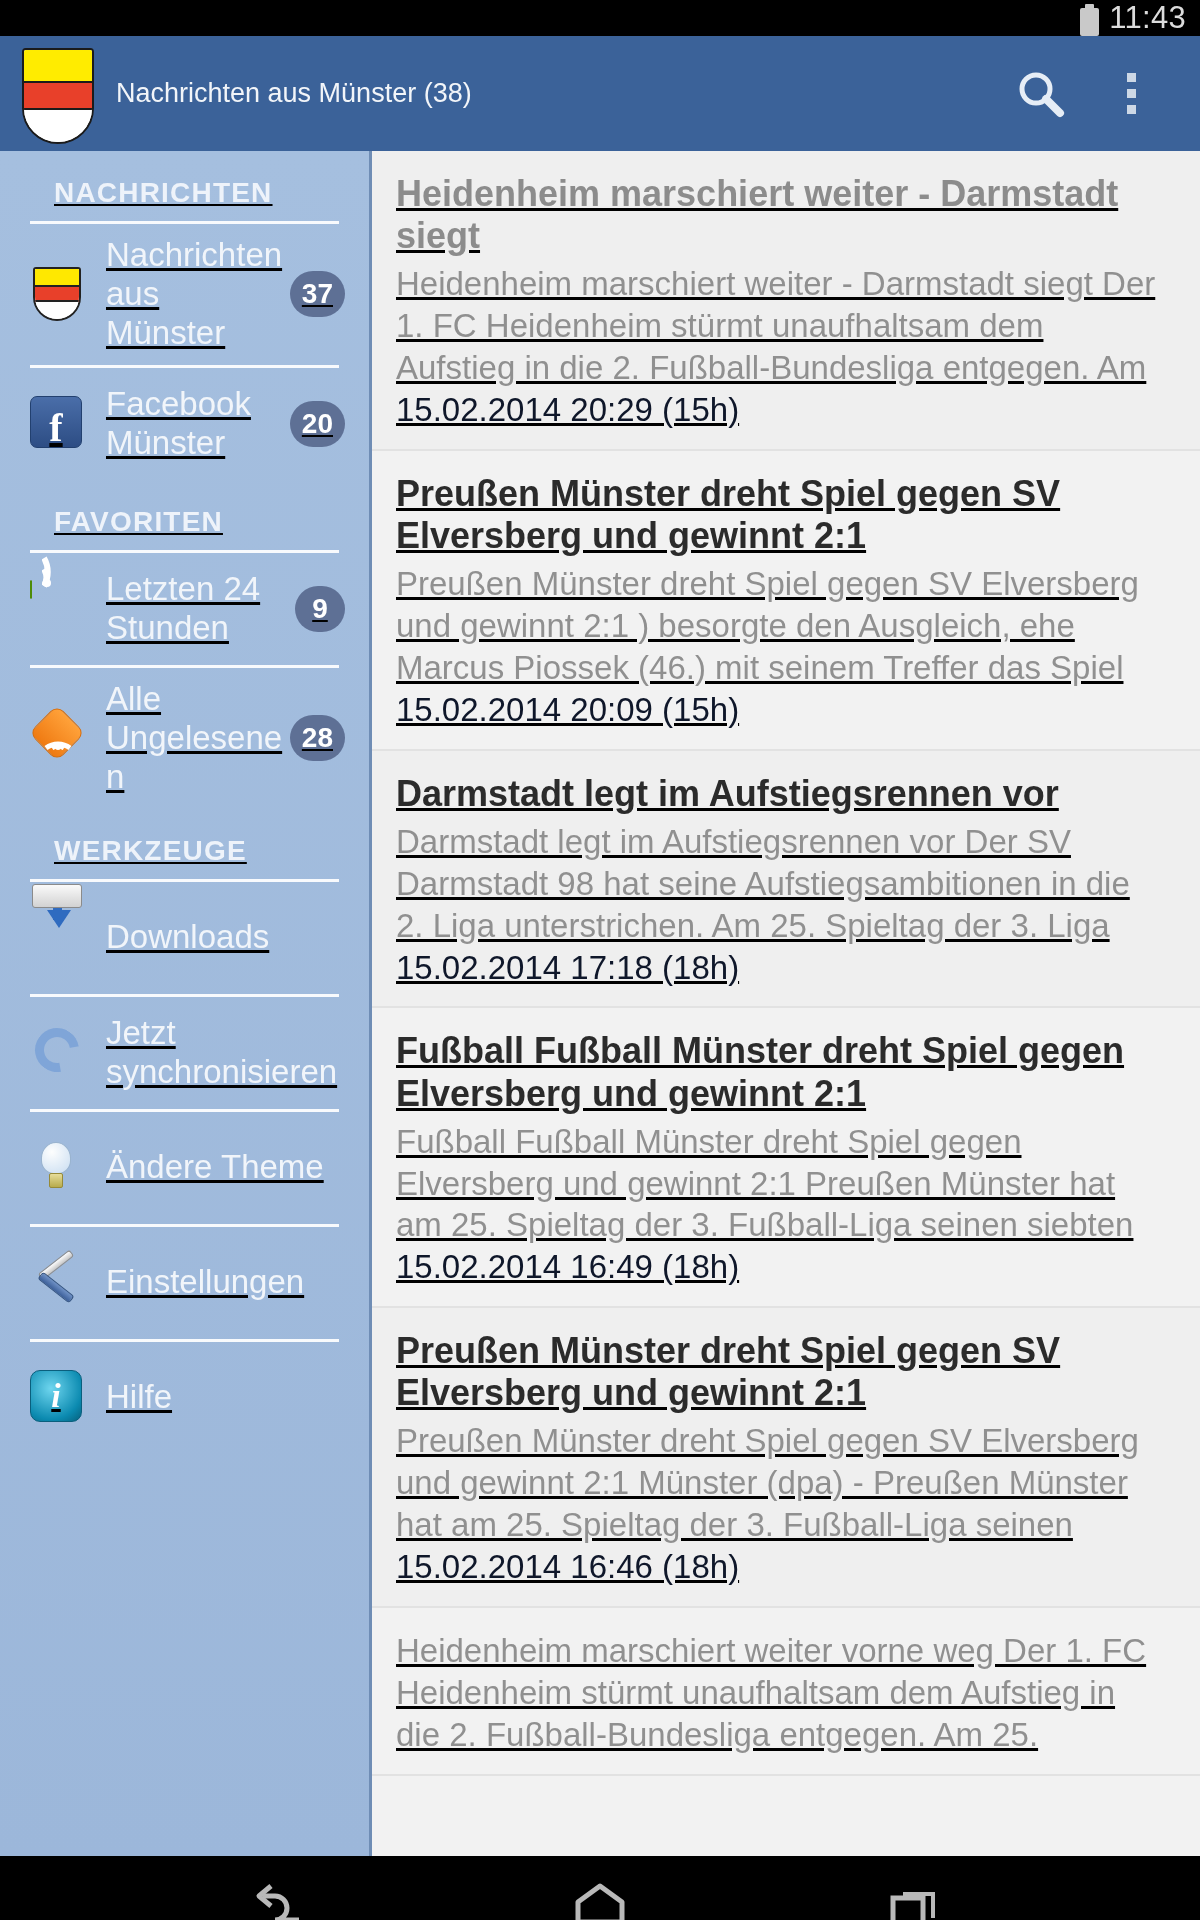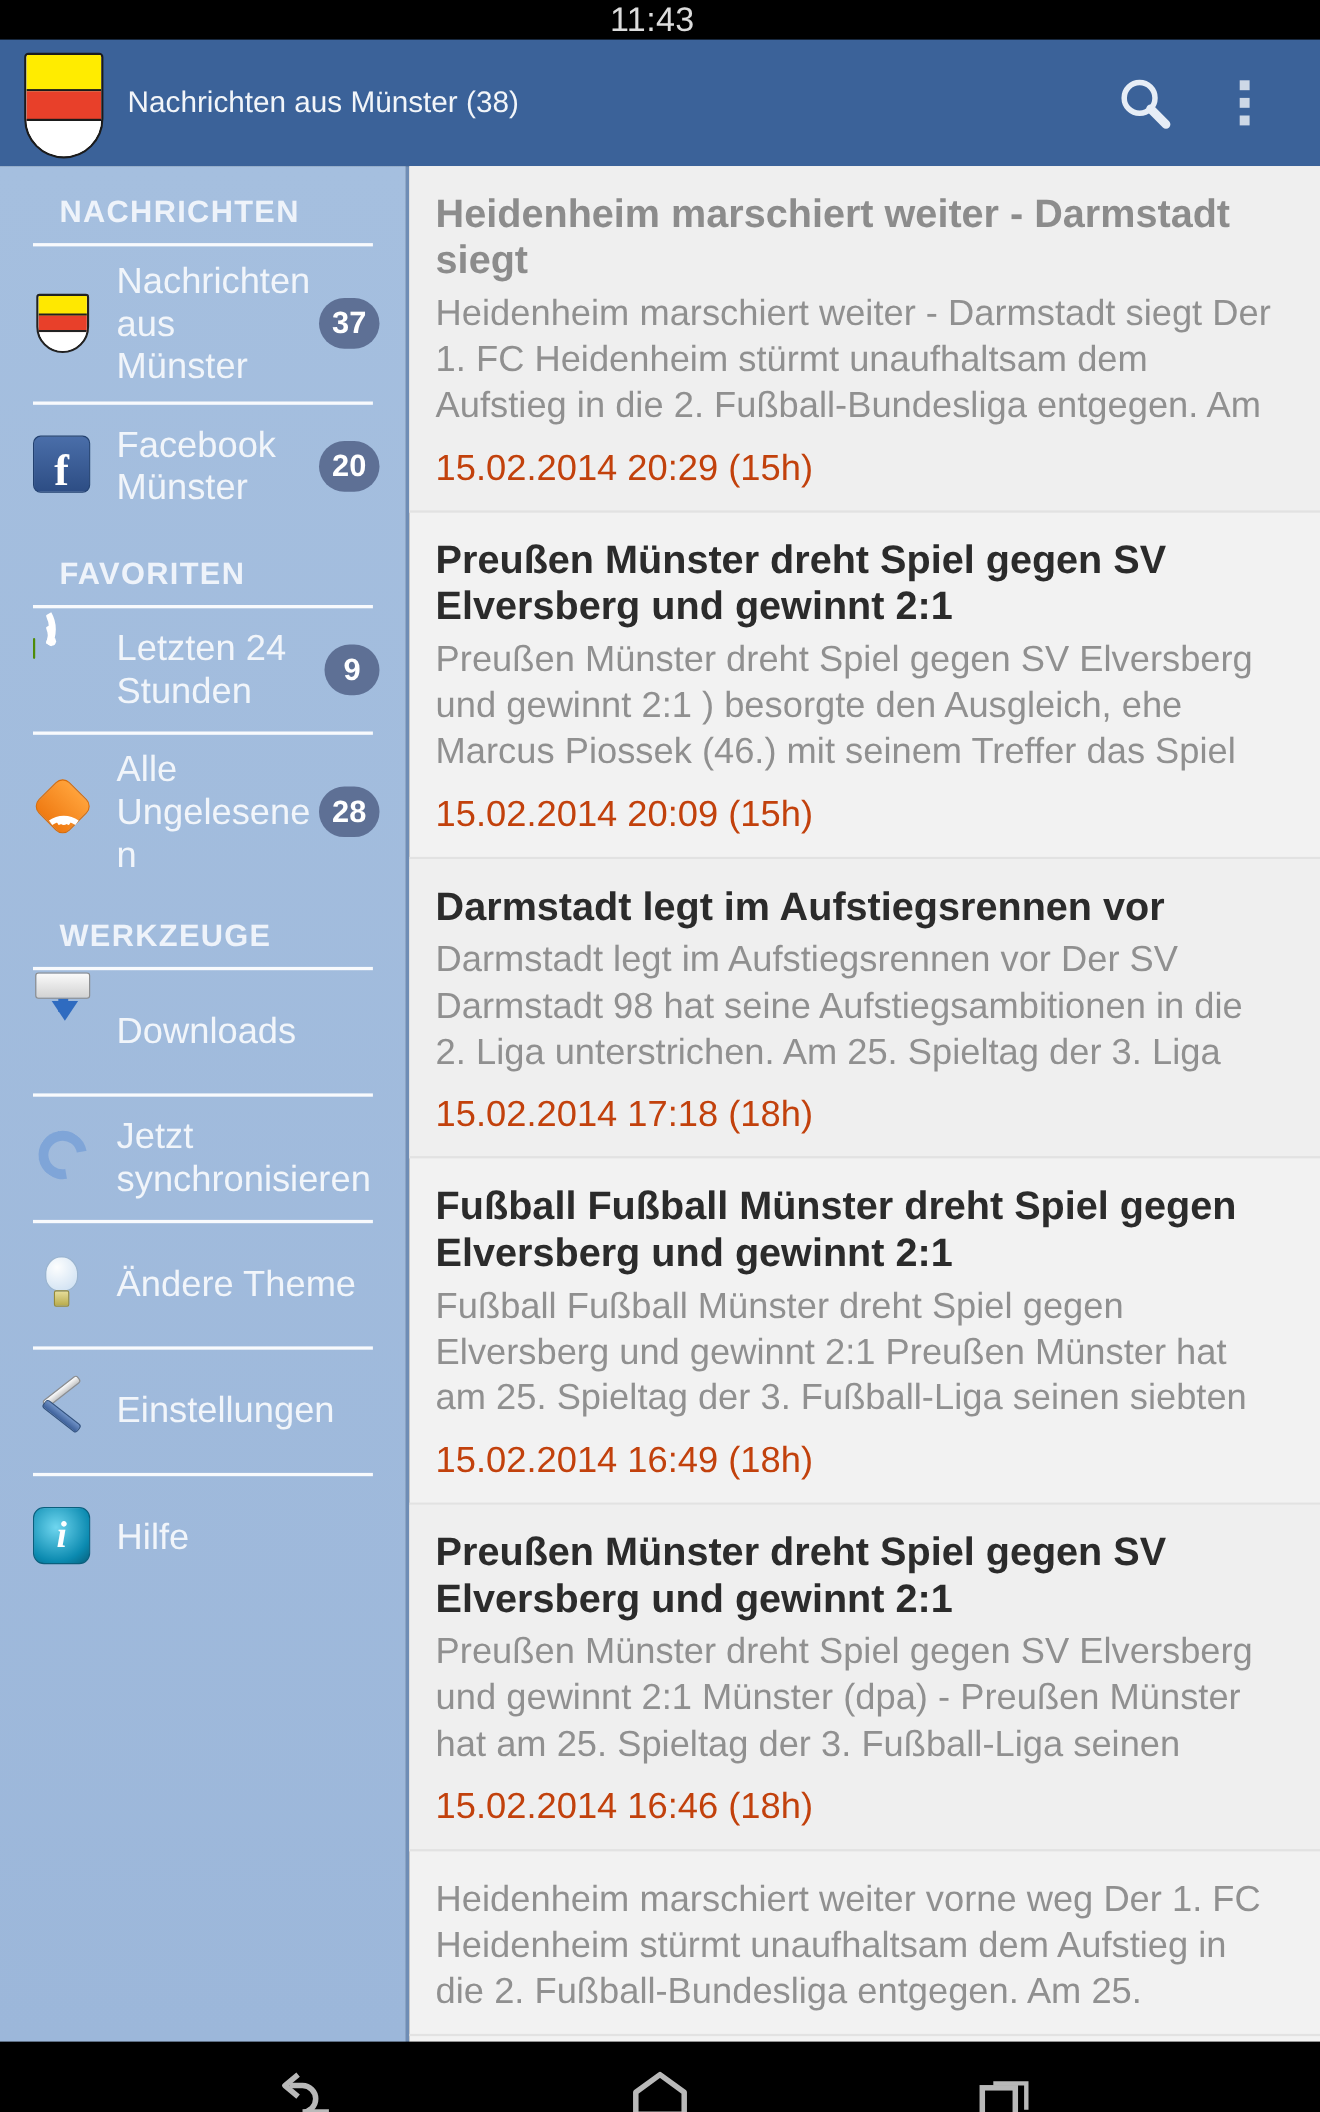--- a/index.html
+++ b/index.html
@@ -7,22 +7,22 @@
     width:1200px; height:1920px;
     background:#000;
     font-family:"Liberation Sans", sans-serif;
     overflow:hidden;
   }
 
   
   .statusbar{
     height:36px; width:1200px;
     background:#000; color:#d8d8d8;
-    display:flex; align-items:center; justify-content:flex-end;
-    padding-right:14px; gap:10px;flex-direction:column;
+    display:flex; align-items:flex-end; justify-content:flex-end;
+    padding-right:14px; gap:10px;
   }
   .battery{
     width:19px; height:28px; position:relative;
     background:#c9c9c9; border-radius:2px;
   }
   .battery::before{
     content:""; position:absolute; top:-4px; left:5px;
     width:9px; height:4px; background:#c9c9c9; border-radius:1px 1px 0 0;
   }
   .clock{ font-size:31px; letter-spacing:0.3px; color:#dcdcdc; }
@@ -54,21 +54,21 @@
     color:#f2f5f9; font-size:27px; margin-left:22px;
     white-space:nowrap; overflow:hidden;
   }
   .ab-spacer{ flex:1; }
   .ab-icon{ width:90px; height:90px; display:flex; align-items:center; justify-content:center; }
   .overflow-dots{ display:flex; flex-direction:column; gap:7px; }
   .overflow-dots i{ display:block; width:9px; height:9px; background:#cdd8e6; }
 
   
   .body-row{
-    display:flex; width:1200px; height:1705px;
+    display:flex; width:1200px; height:1705px;text-decoration:underline;
   }
 
   
   .sidebar{
     width:372px; flex:none;
     background:linear-gradient(#a5bfdf, #9cb7da);
     border-right:3px solid #6f8db5;
     overflow:hidden;
     position:relative;
   }
@@ -214,21 +214,21 @@
   .article.alt{ background:#efefef; }
   .a-title{
     font-size:36px; font-weight:bold; line-height:1.17;
     color:#2b2b2b; margin-bottom:6px;
   }
   .a-title.read{ color:#8c8c8c; font-weight:bold; }
   .a-snippet{
     font-size:33px; line-height:1.27; color:#909090;
   }
   .a-date{
-    font-size:33px; line-height:1.27; color:#c2410c;margin-top:15px;
+    font-size:33px; line-height:1.27; color:#0f172a;
   }
 
   
   .navbar{
     height:100px; width:1200px; background:#000;
     display:flex; align-items:center; justify-content:center;
     gap:205px;
   }
   .nav-btn{ width:110px; height:70px; display:flex; align-items:center; justify-content:center; }
 </style>

